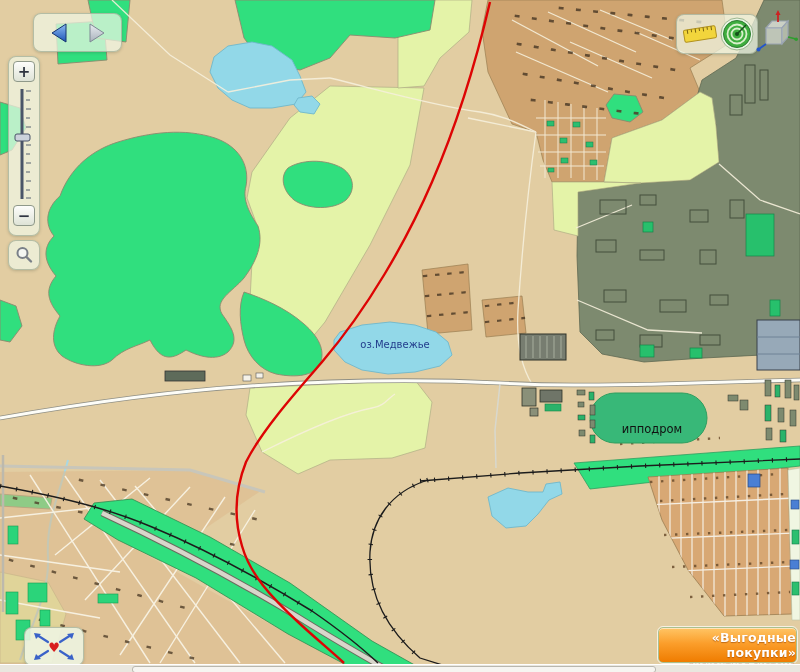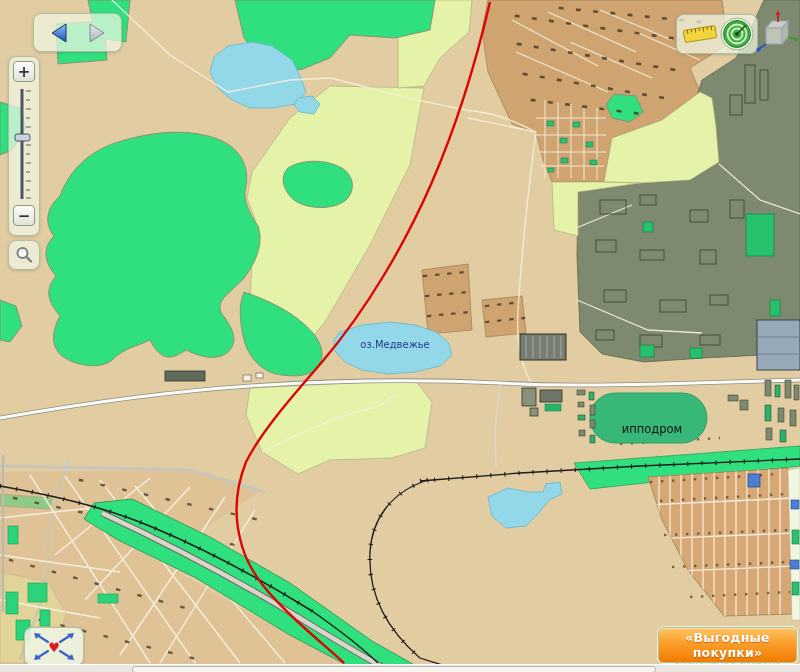--- a/index.html
+++ b/index.html
@@ -25,21 +25,21 @@
              align-items:center;justify-content:center;cursor:pointer;}
   .tools-panel{left:676px;top:14px;width:82px;height:40px;display:flex;
                align-items:center;justify-content:space-between;padding:0 4px;box-sizing:border-box;}
   .cube-box{position:absolute;left:754px;top:10px;width:44px;height:46px;}
   .pan-btn{left:24px;top:627px;width:58px;height:37px;display:flex;
            align-items:center;justify-content:center;background:rgba(238,245,226,.88);cursor:pointer;}
   
   .ad{position:absolute;left:658px;top:627px;width:137px;height:34px;
       background:linear-gradient(180deg,#FFC565 0%,#FB9E2B 45%,#EF7C00 100%);
       border:1px solid #A9C08F;outline:1px solid rgba(255,255,255,.7);
-      border-radius:5px;text-align:center;cursor:pointer;
+      border-radius:5px;text-align:right;cursor:pointer;
       box-shadow:inset 0 1px 0 rgba(255,255,255,.55);}
   .ad-title{font:bold 12.5px/15px "DejaVu Sans",sans-serif;color:#FFFFFF;
             margin-top:2px;text-shadow:0 1px 1px rgba(140,60,0,.55);letter-spacing:.2px;}
   .ad-sub{font:10px/11px "DejaVu Sans",sans-serif;color:#93490A;}
   
   .hscroll{position:absolute;left:0;top:664px;width:800px;height:8px;
            background:#E9E7DF;border-top:1px solid #FFFFFF;box-sizing:border-box;}
   .hthumb{position:absolute;left:132px;top:1px;width:522px;height:5px;
           background:#F6F5F1;border:1px solid #B9B7AE;border-radius:3px;}
 </style>

